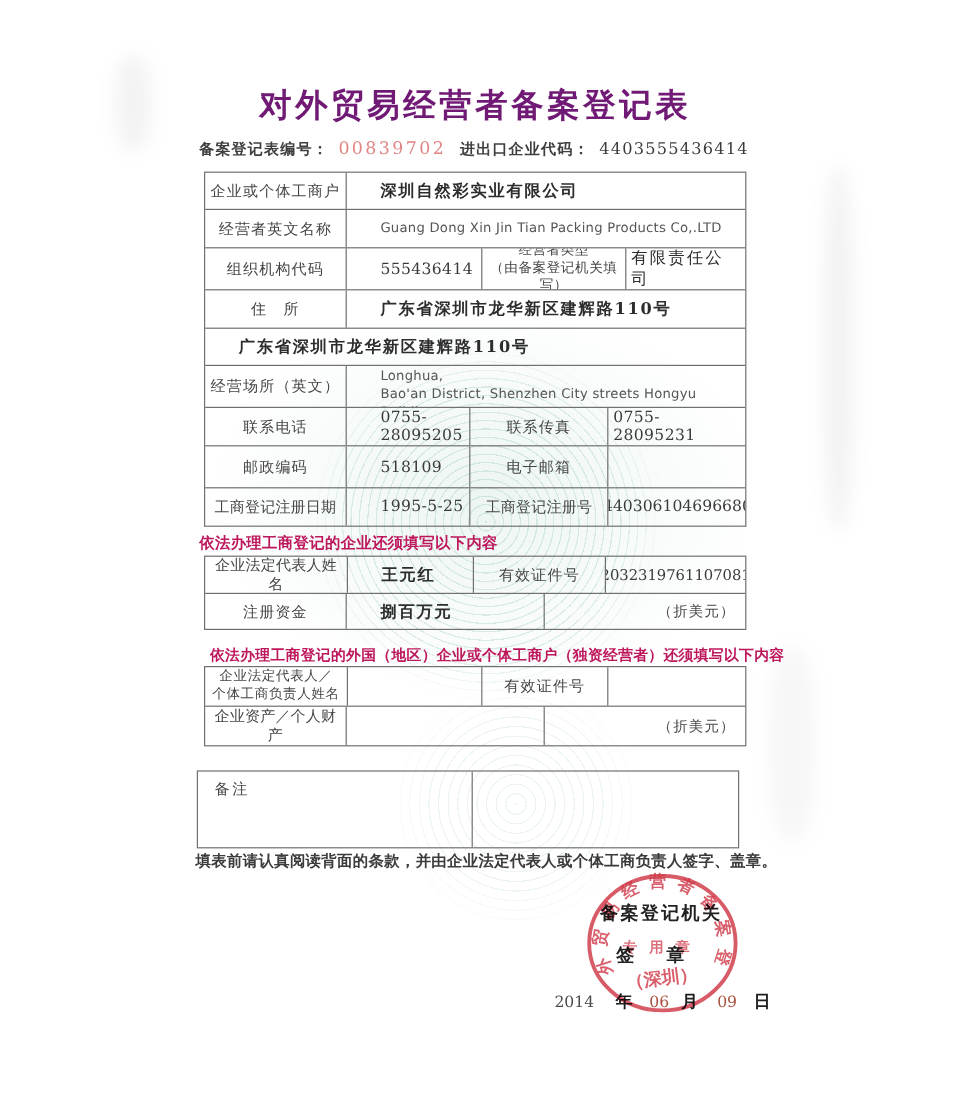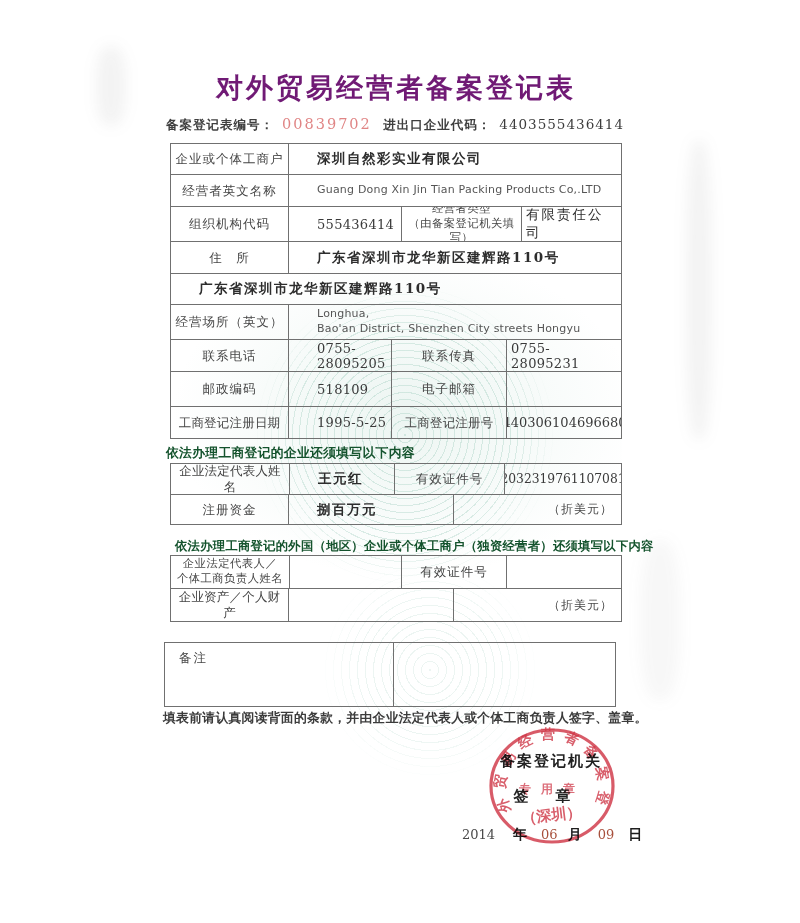--- a/index.html
+++ b/index.html
@@ -50,21 +50,21 @@
   .cn{font-family:"DejaVu Serif","Liberation Serif",serif;font-weight:bold;font-size:13.5px;
     color:#2d2d2d;letter-spacing:1.5px;}
   .num{font-family:"DejaVu Serif","Liberation Serif",serif;font-size:13px;color:#3a3a3a;letter-spacing:.3px;}
   .en{font-size:11px;color:#555;line-height:1.35;letter-spacing:.2px;text-align:left;}
   .usd{justify-content:flex-end;padding-right:8px;font-size:12px;color:#4a4a4a;letter-spacing:1px;}
   .h30{height:30px}.h31{height:31px}.h32{height:32px}.h33{height:33px}.h35{height:35px}
   .w117{width:117px}.w113{width:113px}.w120{width:120px}.w103{width:103px}.w115{width:115px}
   .w118{width:118px}.w105{width:105px}.w110{width:110px}.w112{width:112px}.w165{width:165px}
   .flex1{flex:1}
 
-  .sec-head{position:absolute;font-size:12.8px;font-weight:bold;color:#14532d;
+  .sec-head{position:absolute;font-size:12.8px;font-weight:bold;color:#be185d;
     letter-spacing:.3px;white-space:nowrap;}
   .sec1{left:166px;top:445px;}
   .sec2{left:163px;top:538px;margin-left:12px;}
   .note-line{position:absolute;left:163px;top:710px;font-size:12.8px;font-weight:bold;
     color:#3b3b3b;letter-spacing:.3px;white-space:nowrap;}
 
   .remarks{position:absolute;left:164px;top:642px;width:452px;height:65px;
     border:1px solid #707070;box-sizing:border-box;}
   .remarks-label{position:absolute;left:14px;top:7px;font-size:12.5px;color:#454545;letter-spacing:2px;}
   .remarks-divider{position:absolute;left:228px;top:0;bottom:0;width:0;border-left:1px solid #707070;}

